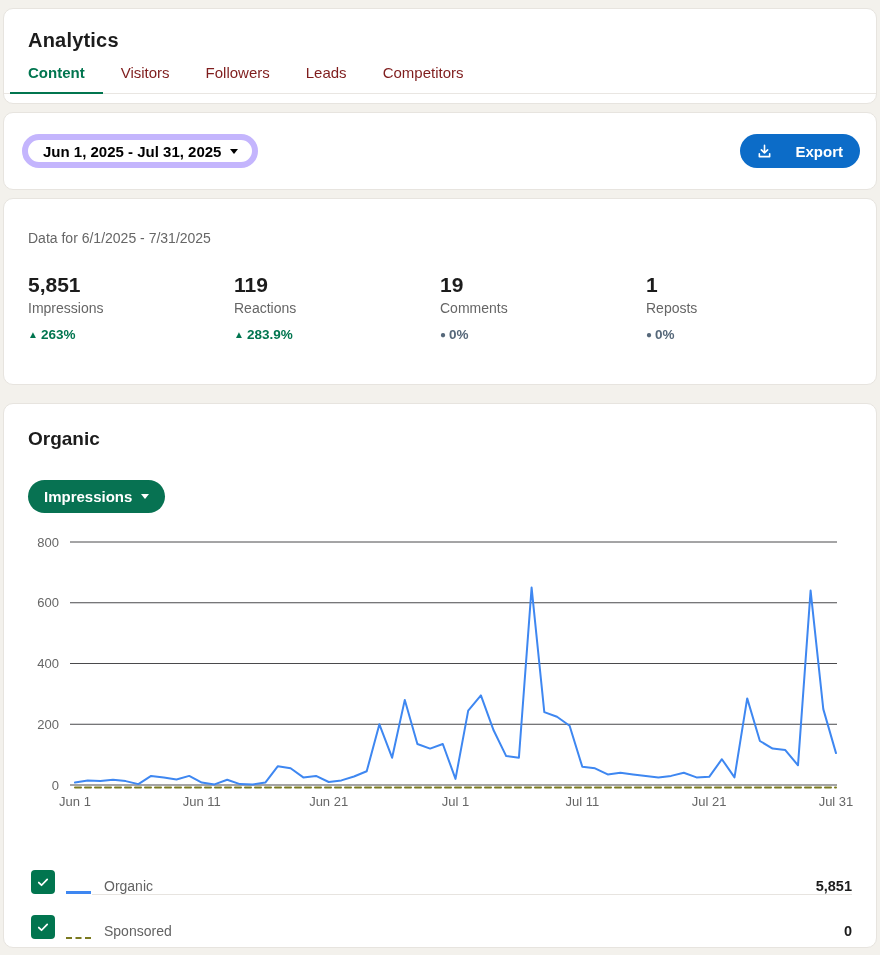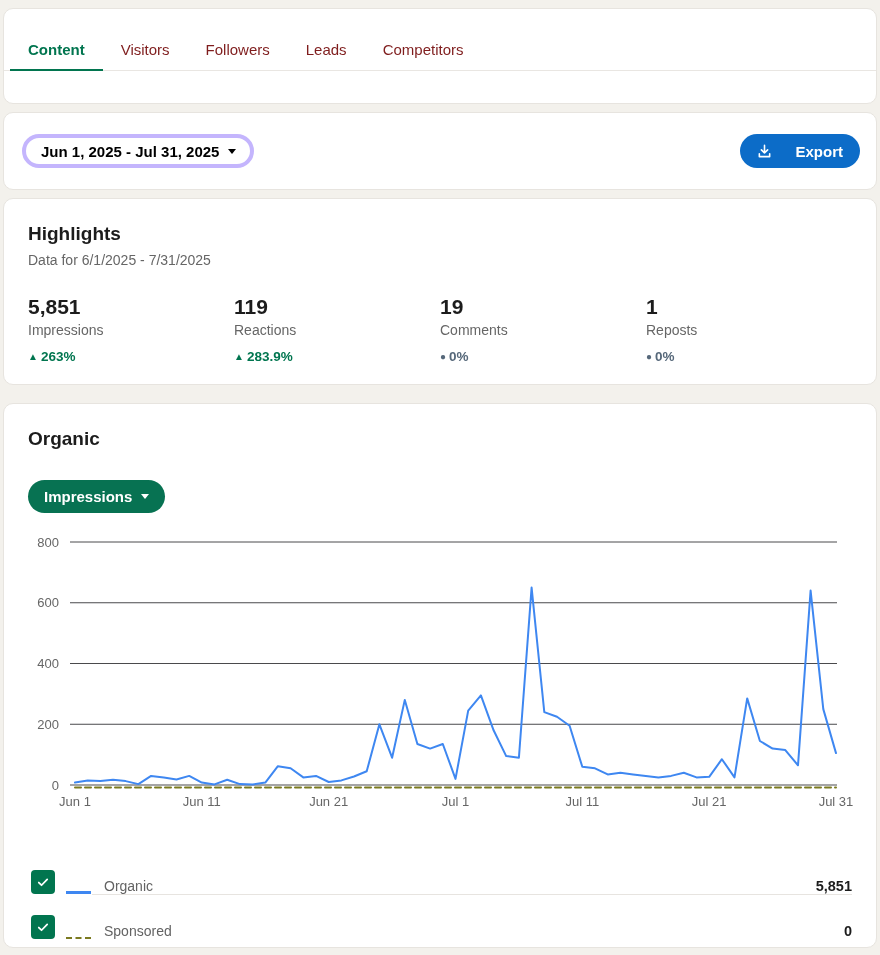--- a/index.html
+++ b/index.html
@@ -13,21 +13,21 @@
   .page-title { font-size:20px; font-weight:700; padding:0 24px; letter-spacing:.2px; }
   .tabs { display:flex; margin:4px 0 0 6px; border-bottom:1px solid transparent; }
   .tab { padding:8px 18px 12px; font-size:15px; font-weight:500; color:#7f1d1d; cursor:pointer; position:relative; }
   .tab.active { color:#01754f; font-weight:700; }
   .tab.active::after { content:""; position:absolute; left:0; right:0; bottom:-1px; height:2px; background:#01754f; }
   .tabs-rule { height:1px; background:#e9e6e2; margin-top:-1px; }
 
   
   .toolbar-card { margin-top:8px; height:78px; display:flex; align-items:center; justify-content:space-between; padding:0 16px 0 18px; }
   .date-pill { display:inline-flex; align-items:center; gap:9px; height:34px; padding:0 14px 0 15px;
-               border:4px solid #c4b5fd; border-radius:17px; background:#fff; font-size:15px; font-weight:700; cursor:pointer; }
+               border:6px solid #c4b5fd; border-radius:17px; background:#fff; font-size:15px; font-weight:700; cursor:pointer; }
   .export-btn { display:inline-flex; align-items:center; gap:23px; height:34px; padding:0 17px;
                 background:#0c6cc8; color:#fff; border:none; border-radius:17px; font-size:15px; font-weight:700;
                 font-family:"Liberation Sans", sans-serif; cursor:pointer; }
   .caret { width:0; height:0; border-left:4.5px solid transparent; border-right:4.5px solid transparent; border-top:5.5px solid currentColor; display:inline-block; }
   .caret.white { border-top-color:#fff; }
 
   
   .highlights-card { margin-top:8px; height:187px; padding:24px; }
   .section-title { font-size:19px; font-weight:700; }
   .section-subtitle { font-size:14px; color:#666; margin-top:7px; }
@@ -54,20 +54,21 @@
   .legend-swatch { width:25px; border-top-width:3px; border-top-style:solid; margin-left:11px; flex:0 0 auto; }
   .legend-label { font-size:14px; color:#636363; margin-left:13px; }
   .legend-value { margin-left:auto; font-size:14.5px; font-weight:700; color:#1c1c1c; }
 
   svg text { font-family:"Liberation Sans", sans-serif; }
 </style>
 </head>
 <body>
 
 <div class="card header-card">
+  <div class="page-title">Analytics</div>
   <div class="tabs">
     <div class="tab active">Content</div>
     <div class="tab">Visitors</div>
     <div class="tab">Followers</div>
     <div class="tab">Leads</div>
     <div class="tab">Competitors</div>
   </div>
   <div class="tabs-rule"></div>
 </div>
 
@@ -81,21 +82,20 @@
       <svg width="15" height="15" viewBox="0 0 16 16" fill="none">
         <path d="M8 1.5v8M4.7 6.3 8 9.6l3.3-3.3" stroke="#fff" stroke-width="1.7" stroke-linecap="round" stroke-linejoin="round"></path>
         <path d="M2.5 10.5v3h11v-3" stroke="#fff" stroke-width="1.7" stroke-linecap="round" stroke-linejoin="round"></path>
       </svg>
     </span>
     <span>Export</span>
   </button>
 </div>
 
 <div class="card highlights-card">
-  <div class="section-title">Highlights</div>
   <div class="section-subtitle">Data for 6/1/2025 - 7/31/2025</div>
   <div class="stats">
     <div class="stat">
       <div class="stat-value">5,851</div>
       <div class="stat-label">Impressions</div>
       <div class="delta up">
           <span class="delta-glyph">▲</span>
           <span>263%</span>
         </div>
     </div>

